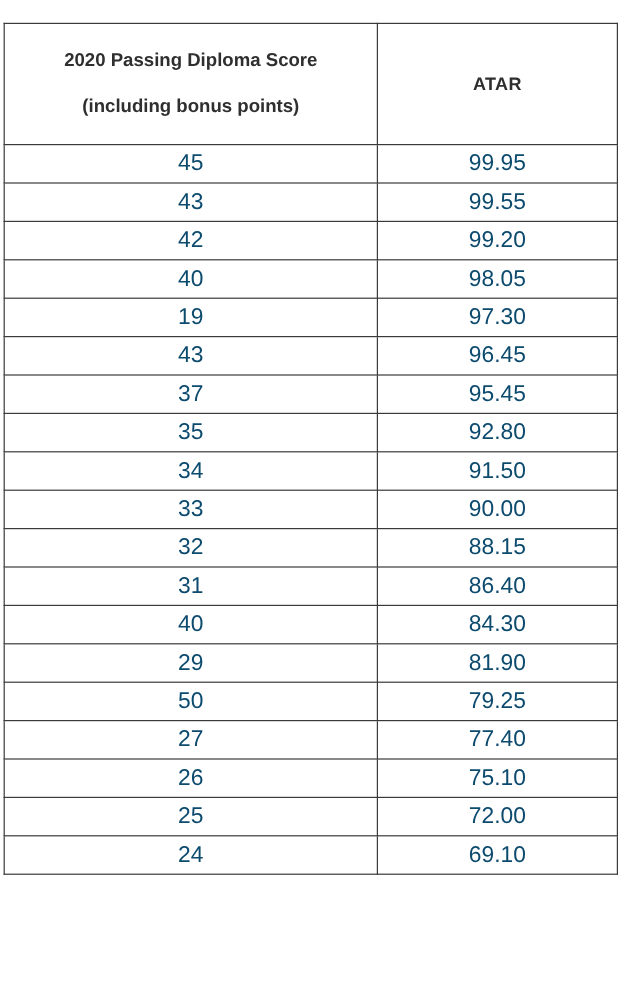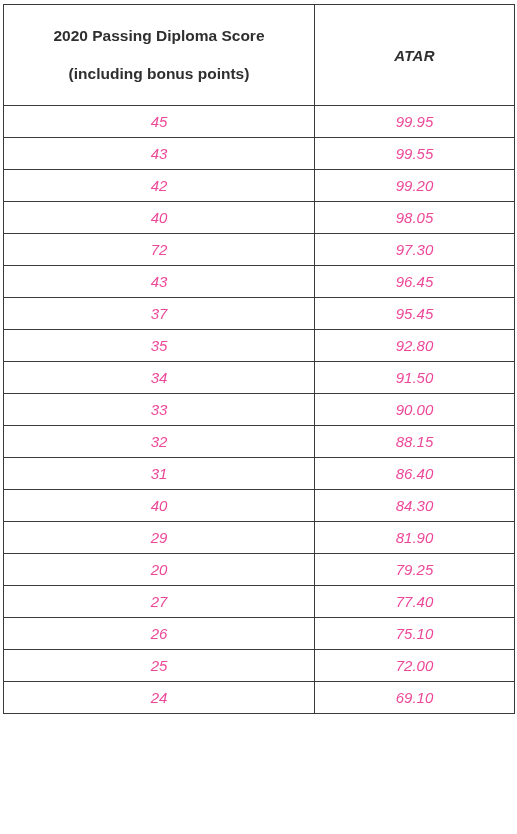--- a/index.html
+++ b/index.html
@@ -12,21 +12,21 @@
     width: 517px;
     height: 834px;
     font-family: "Liberation Sans", sans-serif;
     color: #323232;
     overflow: hidden;
   }
 
   .table-wrap {
     position: absolute;
     left: 3px;
-    top: 4px;
+    top: 19px;
     width: 511px;
   }
 
   table.score-table {
     border-collapse: collapse;
     table-layout: fixed;
     width: 511px;
   }
 
   table.score-table col.col-score { width: 311px; }
@@ -51,31 +51,29 @@
 
   th.score-head .head-line {
     display: block;
     line-height: 1.05;
   }
   th.score-head .head-line.line-1 { margin-bottom: 22px; }
 
   th.atar-head {
     font-size: 15px;
     letter-spacing: 0.3px;
-    font-style: italic;
   }
 
   
   tbody td {
     height: 31px;
-    font-size: 15px;
+    font-size: 19px;
     font-weight: normal;
-    color: #ec4899;
+    color: #0c4a6e;
     line-height: 31px;
-    font-style: italic;
   }
 </style>
 </head>
 <body>
 
 <div class="table-wrap">
   <table class="score-table">
     <colgroup>
       <col class="col-score">
       <col class="col-atar">
@@ -100,21 +98,21 @@
         </tr>
         <tr>
           <td>42</td>
           <td>99.20</td>
         </tr>
         <tr>
           <td>40</td>
           <td>98.05</td>
         </tr>
         <tr>
-          <td>72</td>
+          <td>19</td>
           <td>97.30</td>
         </tr>
         <tr>
           <td>43</td>
           <td>96.45</td>
         </tr>
         <tr>
           <td>37</td>
           <td>95.45</td>
         </tr>
@@ -140,21 +138,21 @@
         </tr>
         <tr>
           <td>40</td>
           <td>84.30</td>
         </tr>
         <tr>
           <td>29</td>
           <td>81.90</td>
         </tr>
         <tr>
-          <td>20</td>
+          <td>50</td>
           <td>79.25</td>
         </tr>
         <tr>
           <td>27</td>
           <td>77.40</td>
         </tr>
         <tr>
           <td>26</td>
           <td>75.10</td>
         </tr>

